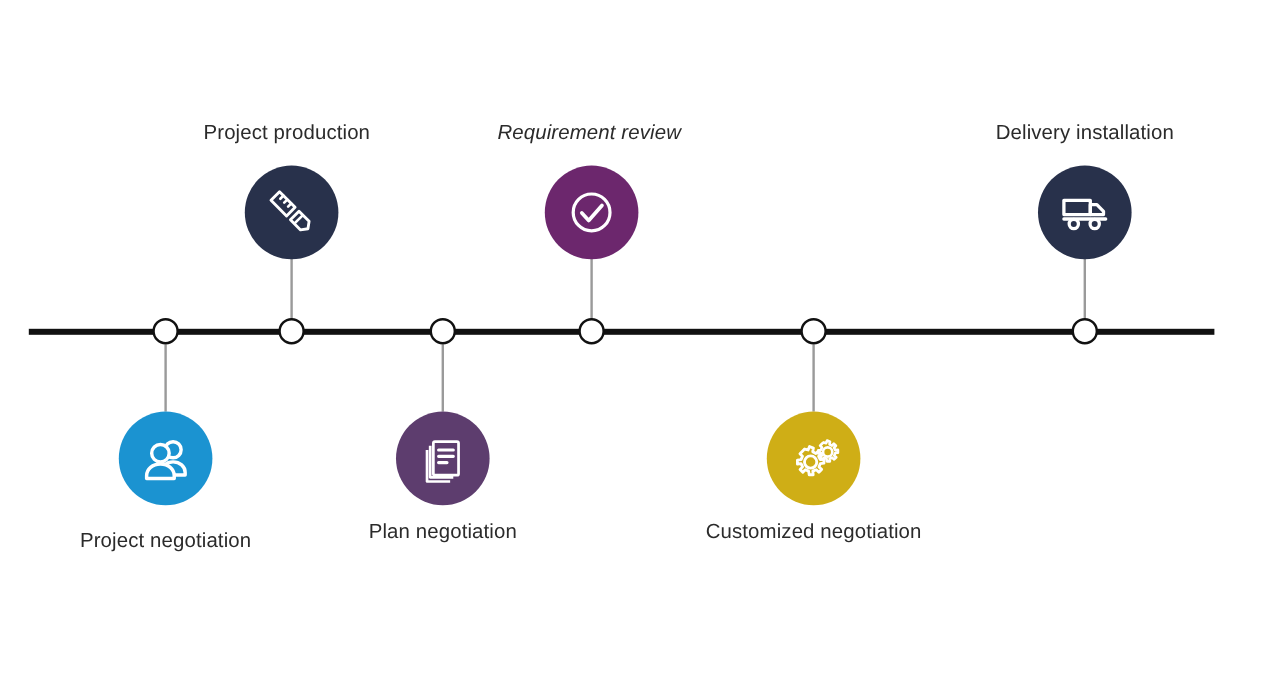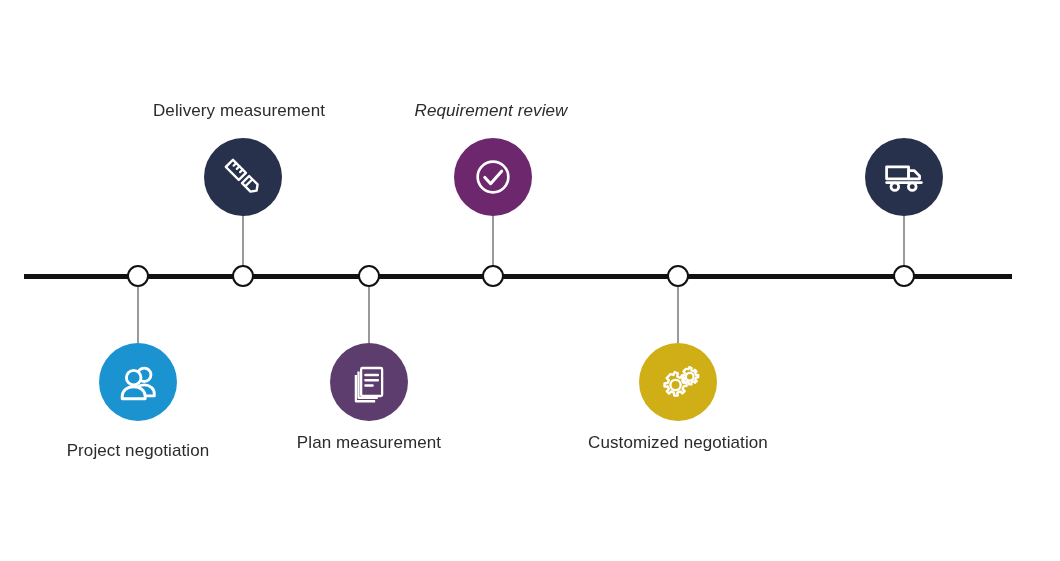--- a/index.html
+++ b/index.html
@@ -105,35 +105,35 @@
 
           <path d="M3 18.5h20v11H3z" fill="none" stroke="#fff" stroke-width="2.6" stroke-linejoin="round"></path>
           <path d="M8 18.5v4M13 18.5v4M18 18.5v4" stroke="#fff" stroke-width="2.4" stroke-linecap="round"></path>
 
           <path d="M28 18.5h13l4 5.5-4 5.5H28z" fill="none" stroke="#fff" stroke-width="2.6" stroke-linejoin="round"></path>
           <path d="M33 18.5v11" stroke="#fff" stroke-width="2.4"></path>
         </g>
       </svg>
     </span>
   </div>
-  <div class="caption" style="left:239px; top:101px;">Delivery measurement</div>
+  <div class="caption" style="left:239px; top:101px;">Project production</div>
 
   <div class="stem" style="left:368px; top:287px; height:56px;"></div>
   <div class="node" style="left:358px;"></div>
   <div class="disc" style="left:330px; top:343px; background:#5d3d6e;">
     <span>
       <svg width="42" height="42" viewBox="0 0 48 48">
         <rect x="15" y="8" width="24" height="32" rx="1.5" fill="none" stroke="#fff" stroke-width="2.6"></rect>
         <path d="M12 12v30h22" fill="none" stroke="#fff" stroke-width="2.6" stroke-linejoin="round"></path>
         <path d="M9 16v30h22" fill="none" stroke="#fff" stroke-width="2.6" stroke-linejoin="round"></path>
         <path d="M20 16h14M20 22h14M20 28h8" stroke="#fff" stroke-width="3" stroke-linecap="round"></path>
       </svg>
     </span>
   </div>
-  <div class="caption" style="left:369px; top:433px;">Plan measurement</div>
+  <div class="caption" style="left:369px; top:433px;">Plan negotiation</div>
 
   <div class="stem" style="left:492px; top:209px; height:58px;"></div>
   <div class="node" style="left:482px;"></div>
   <div class="disc" style="left:454px; top:138px; background:#6c276d;">
     <span>
       <svg width="46" height="46" viewBox="0 0 48 48">
         <circle cx="24" cy="24" r="16" fill="none" stroke="#fff" stroke-width="2.8"></circle>
         <path d="M15.5 24.5l6 6.5L33 18" fill="none" stroke="#fff" stroke-width="3.2" stroke-linecap="round" stroke-linejoin="round"></path>
       </svg>
     </span>
@@ -166,14 +166,15 @@
     <span>
       <svg width="44" height="44" viewBox="0 0 48 48">
         <path d="M5 13h24v13H5z" fill="none" stroke="#fff" stroke-width="3" stroke-linejoin="round"></path>
         <path d="M29 17h6l6 6v3h-12z" fill="none" stroke="#fff" stroke-width="3" stroke-linejoin="round"></path>
         <path d="M5 30h38" stroke="#fff" stroke-width="3" stroke-linecap="round"></path>
         <circle cx="14" cy="34.5" r="4.2" fill="none" stroke="#fff" stroke-width="3"></circle>
         <circle cx="33" cy="34.5" r="4.2" fill="none" stroke="#fff" stroke-width="3"></circle>
       </svg>
     </span>
   </div>
+  <div class="caption" style="left:904px; top:101px;">Delivery installation</div>
 
 </div>
 
 </body></html>

